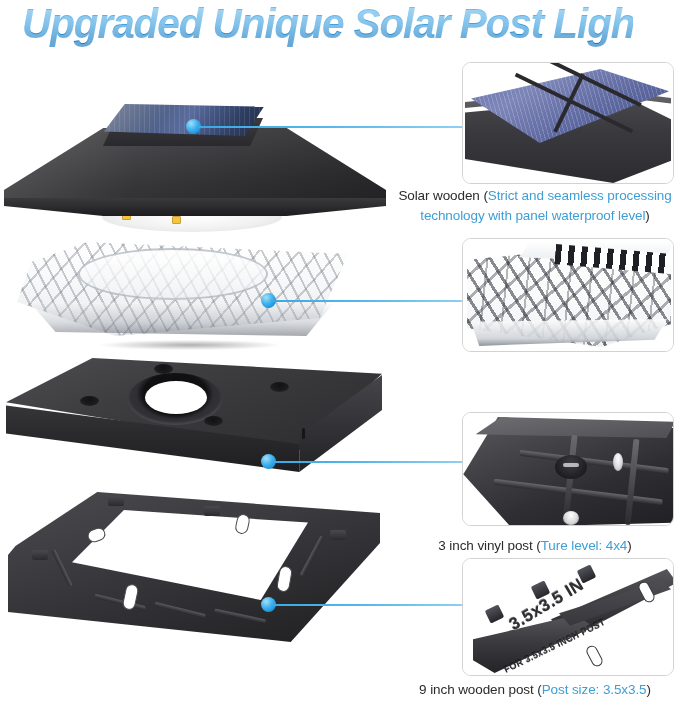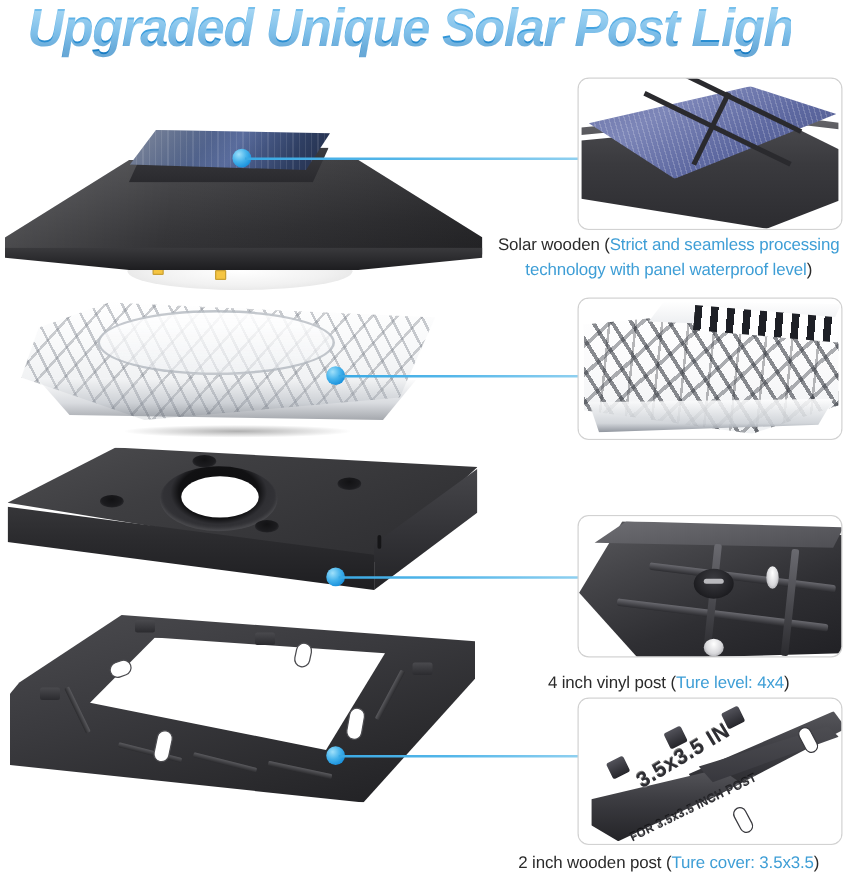--- a/index.html
+++ b/index.html
@@ -450,37 +450,37 @@
       <div class="co3-rib" style="left:30px;  top:76px; width:170px; height:6px; transform:rotate(7deg);"></div>
       <div class="co3-rib" style="left:104px; top:22px; width:6px;  height:88px; transform:rotate(6deg);"></div>
       <div class="co3-rib" style="left:166px; top:26px; width:6px;  height:86px; transform:rotate(6deg);"></div>
       <div class="co3-boss"></div>
       <div class="co3-boss-slot"></div>
       <div class="co3-hole" style="left:100px; top:98px;"></div>
       <div class="co3-hole" style="left:150px; top:40px; width:10px; height:18px;"></div>
     </div>
   </div>
   <div class="caption" style="left:396px; top:536px; width:278px;">
-    <span>4 inch vinyl post (</span><span class="hl">Ture level: 4x4</span><span>)</span>
+    <span>3 inch vinyl post (</span><span class="hl">Ture level: 4x4</span><span>)</span>
   </div>
 
   <div class="conn-dot" style="left:261px; top:597px;"></div>
   <div class="conn-line" style="left:271px; top:604px; width:193px;"></div>
 
   <div class="callout" id="callout-4" style="left:462px; top:558px; width:212px; height:118px;">
     <div id="co4-art">
       <div class="co4-arm co4-arm-b"></div>
       <div class="co4-arm co4-arm-a"></div>
       <div class="co4-face"></div>
       <div class="co4-emboss" id="co4-emboss-main">3.5x3.5 IN</div>
       <div class="co4-emboss" id="co4-emboss-sub">FOR 3.5x3.5 INCH POST</div>
       <div class="co4-tab" style="left:24px; top:48px; transform:rotate(-26deg);"></div>
       <div class="co4-tab" style="left:70px; top:24px; transform:rotate(-26deg);"></div>
       <div class="co4-tab" style="left:116px; top:8px; transform:rotate(-26deg);"></div>
       <div class="co4-slot" style="left:126px; top:86px;"></div>
       <div class="co4-slot" style="left:178px; top:22px;"></div>
     </div>
   </div>
   <div class="caption" style="left:396px; top:680px; width:278px;">
-    <span>2 inch wooden post (</span><span class="hl">Ture cover: 3.5x3.5</span><span>)</span>
+    <span>9 inch wooden post (</span><span class="hl">Post size: 3.5x3.5</span><span>)</span>
   </div>
 
 </div>
 
 </body></html>

